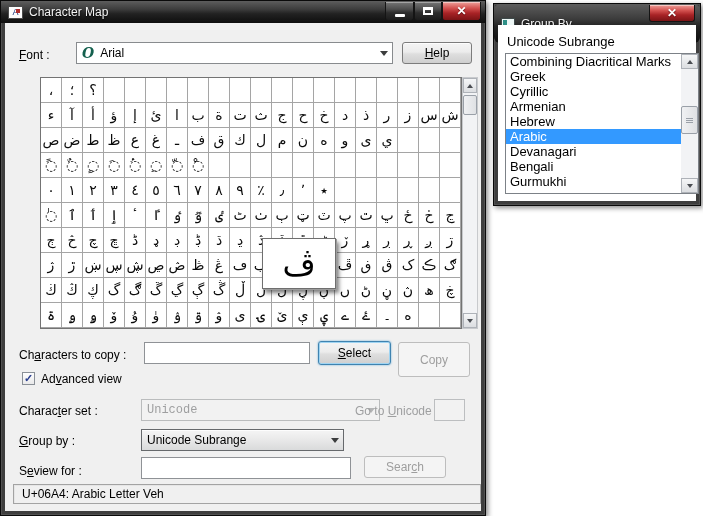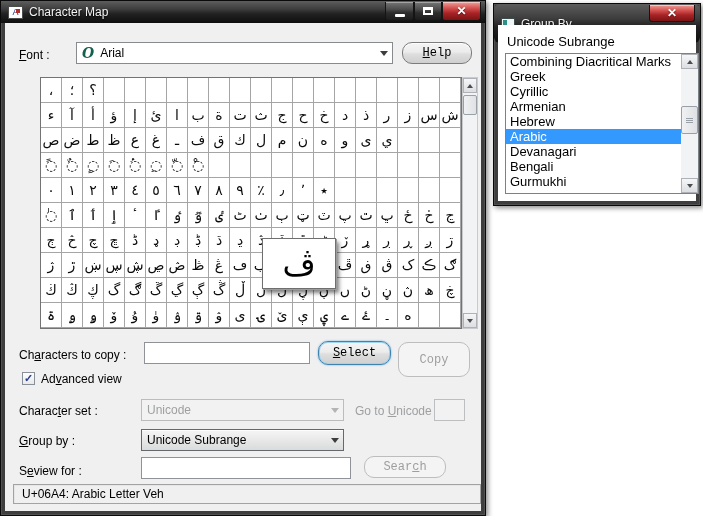--- a/index.html
+++ b/index.html
@@ -26,24 +26,24 @@
   .client { position:absolute; left:4px; right:4px; top:22px; bottom:4px; background:#f0f0f0; }
 
   .label { position:absolute; font-size:12px; color:#000; white-space:nowrap; }
   .label .ac, .btn .ac, .dis-label .ac { text-decoration:underline; }
   .dis-label { position:absolute; font-size:12px; color:#9e9fa0; white-space:nowrap; }
 
   .textbox { position:absolute; border:1px solid #8f9296; background:#fff; font-size:12px;
          padding:0 4px; font-family:"Liberation Sans",sans-serif; }
   .textbox.disabled { background:#f2f2f2; border-color:#bcbec0; }
 
-  .btn { position:absolute; border:1px solid #7c7c7c; border-radius:10px; font-size:12px; color:#000;
+  .btn { position:absolute; border:1px solid #7c7c7c; border-radius:3px; font-size:12px; color:#000;
          background:linear-gradient(#f4f4f4,#ececec 45%,#dedede 55%,#cfcfcf);
          box-shadow: inset 0 1px 0 rgba(255,255,255,.8);
-         display:flex; align-items:center; justify-content:center; cursor:default;font-family:Liberation Mono, monospace; }
+         display:flex; align-items:center; justify-content:center; cursor:default; }
   .btn.default { border:1px solid #3f83b0; box-shadow:0 0 0 1px #9fd4f2 inset, 0 0 2px #5ea8d6; }
   .btn.disabled { background:#f4f4f4; border-color:#bdbdbd; color:#9e9e9e; box-shadow:none; }
 
   .combo { position:absolute; border:1px solid #888b8e; background:#fff; font-size:12px;
          display:flex; align-items:center; padding-left:5px; }
   .combo .arrow-zone { margin-left:auto; width:17px; height:100%; display:flex; align-items:center; justify-content:center; }
   .tri-down { width:0; height:0; border-left:4px solid transparent; border-right:4px solid transparent; border-top:5px solid #3c3d3e; }
   .combo.button-style { background:linear-gradient(#f5f5f5,#eaeaea 45%,#d9dadb); border-color:#66696c;
          box-shadow: inset 0 1px 0 rgba(255,255,255,.8); }
   .combo.disabled { background:#f2f2f2; border-color:#babcbd; color:#9e9fa0; }
@@ -361,21 +361,21 @@
       <div class="btn disabled" style="left:393px;top:319px;width:72px;height:35px;">
           <span>Copy</span>
         </div>
 
       <div class="checkbox" style="left:17px;top:349px;">
         <span class="checkmark" style="visibility: visible;">✓</span>
       </div>
       <span class="label" style="left:36px;top:349px;"><span>Ad</span><span class="ac">v</span><span>anced view</span></span>
 
       <span class="label" style="left:14px;top:381px;"><span>Charac</span><span class="ac">t</span><span>er set :</span></span>
-      <div class="combo disabled" style="left:136px;top:376px;width:203px;height:22px;">
+      <div class="combo disabled" style="left:136px;top:376px;width:239px;height:22px;font-family:Liberation Mono, monospace;">
         <span>Unicode</span>
         <span class="arrow-zone">
             <span class="tri-down"></span>
           </span>
       </div>
       <span class="dis-label" style="left:350px;top:381px;"><span>Go to </span><span class="ac">U</span><span>nicode :</span></span>
       <input class="textbox disabled" style="left: 429px; top: 376px; width: 31px; height: 22px;" disabled="" value="">
 
       <span class="label" style="left:14px;top:411px;"><span></span><span class="ac">G</span><span>roup by :</span></span>
       <div class="combo button-style" style="left:136px;top:406px;width:203px;height:22px;">

